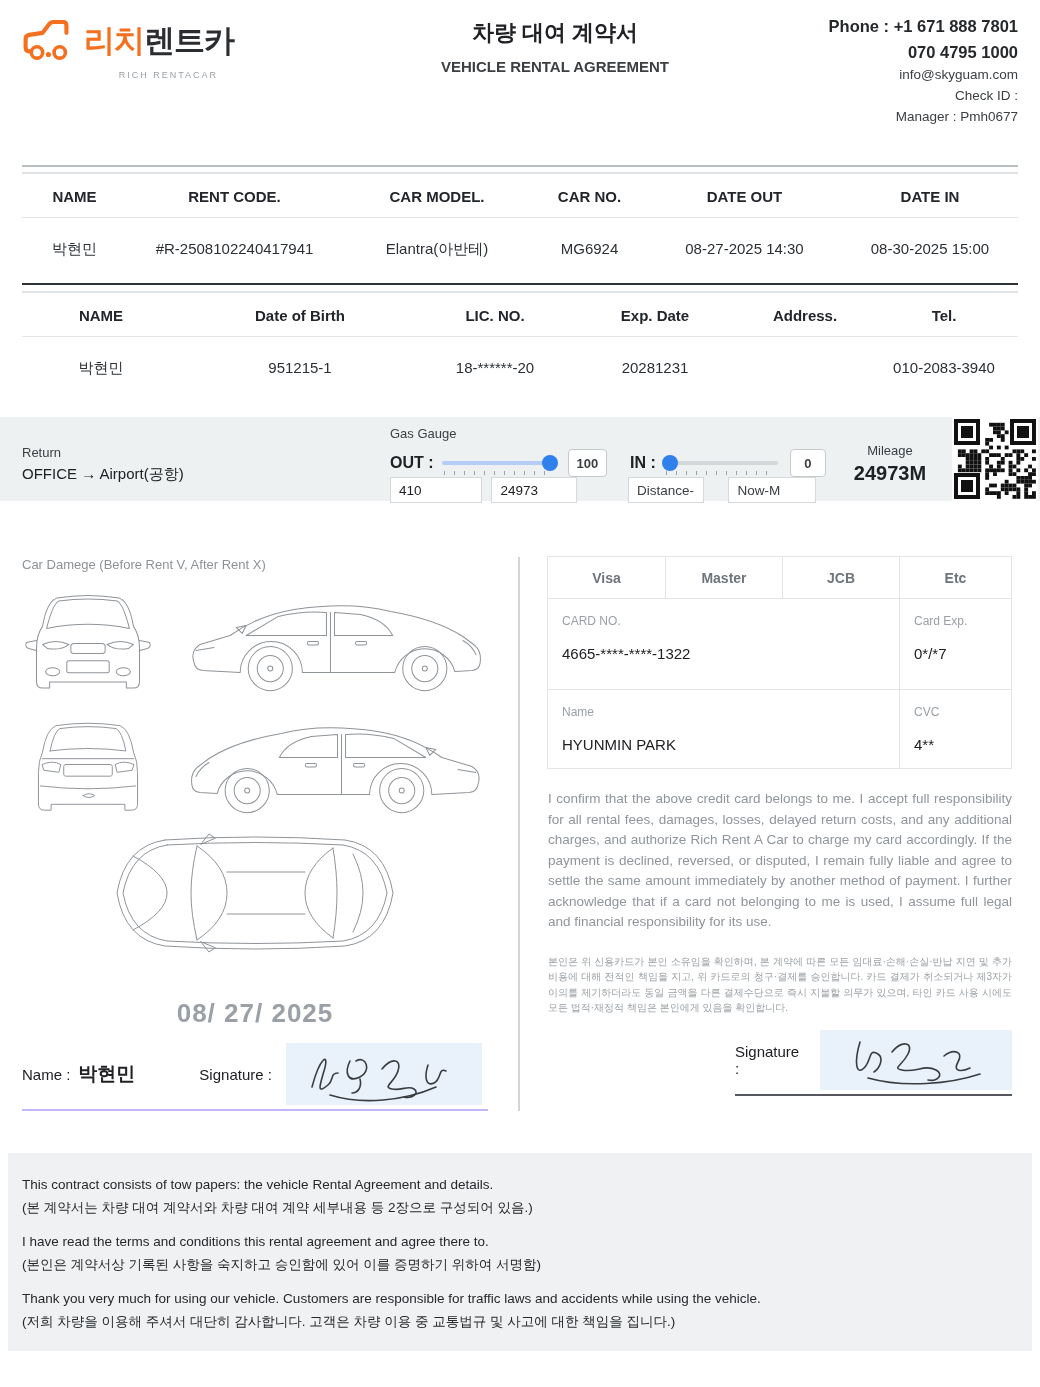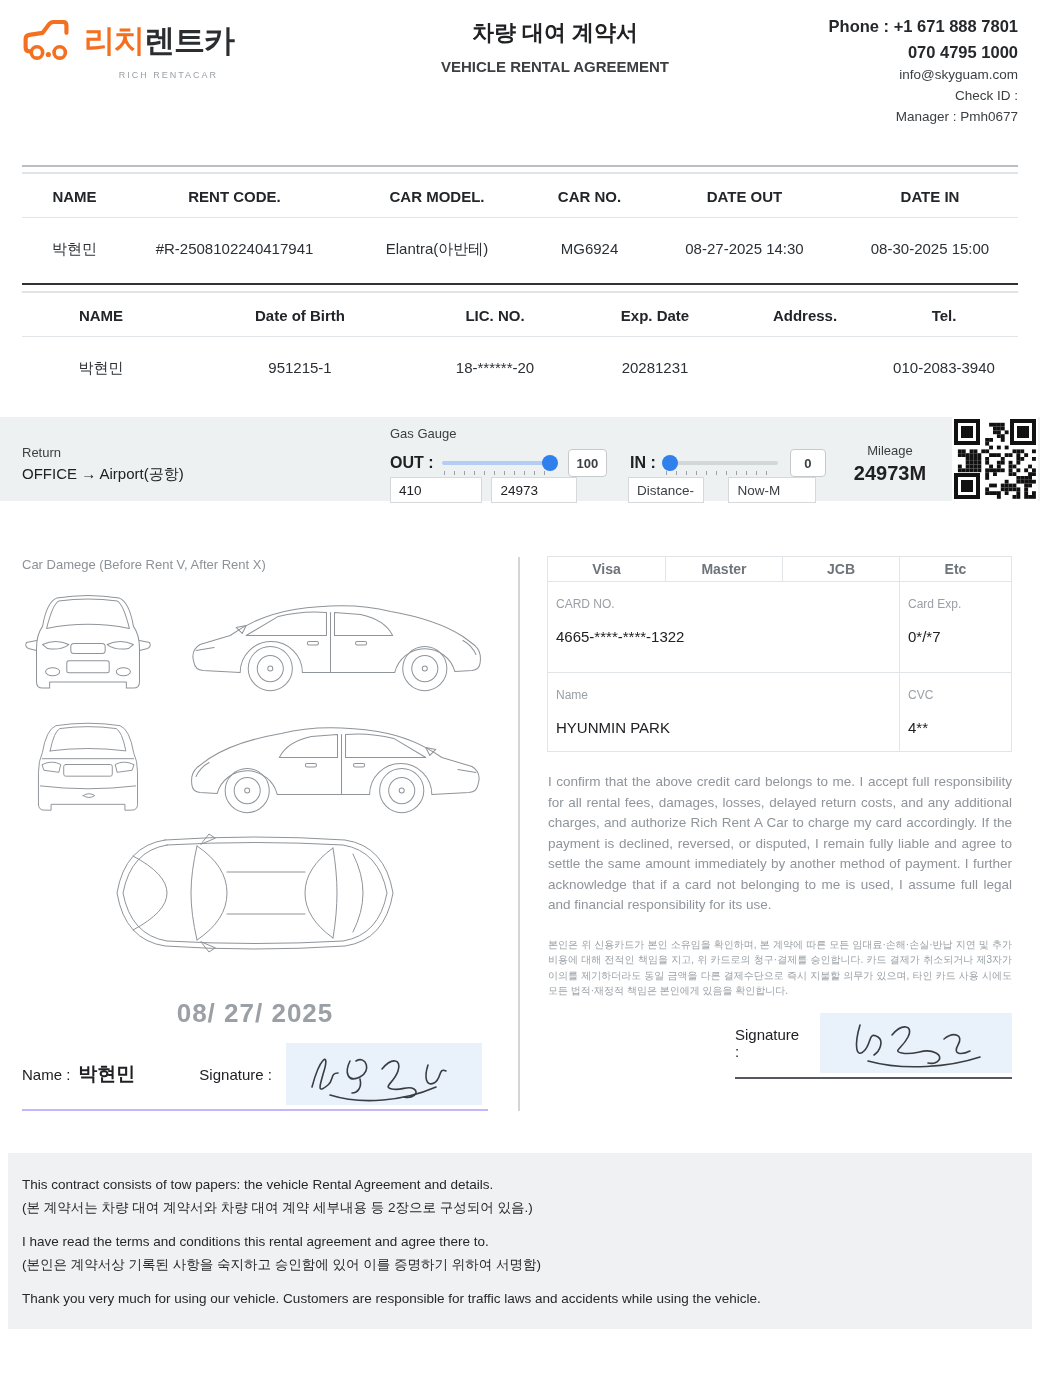--- a/index.html
+++ b/index.html
@@ -74,22 +74,22 @@
   .sign-row-left { display:flex; align-items:center; margin-top:14px; border-bottom:2px solid #c4b5fd; padding-bottom:4px; }
   .name-label { font-size:15px; color:#202124; }
   .name-value { font-size:19px; font-weight:bold; color:#202124; margin-left:8px; }
   .sig-label { font-size:15px; color:#202124; margin-left:64px; }
   .sig-box { width:196px; height:62px; background:#e9f1fb; margin-left:14px; }
   .sig-box svg { display:block; }
 
   
   .card-grid { display:grid; grid-template-columns:118px 117px 117px 112px; }
   .card-cell { border:1px solid #e2e5e8; margin-top:-1px; margin-left:-1px; background:#fff; }
-  .card-head { height:26px; display:flex; align-items:center; justify-content:center; font-size:14px; font-weight:bold; color:#6e747a; }
-  .card-body { padding:15px 8px; }
+  .card-head { height:43px; display:flex; align-items:center; justify-content:center; font-size:14px; font-weight:bold; color:#6e747a; }
+  .card-body { padding:15px 14px; }
   .card-span3 { grid-column:1 / span 3; }
   .cb-label { font-size:12px; color:#9aa0a6; }
   .cb-value { font-size:15px; color:#202124; margin-top:17px; }
   .r2 { height:92px; } .r3 { height:80px; }
 
   .confirm-en { margin-top:20px; font-size:13.5px; line-height:1.52; color:#8f959b; text-align:justify; }
   .confirm-kr { margin-top:21px; font-size:10px; line-height:1.55; color:#9aa0a5; text-align:justify; }
   .sign-row-right { display:flex; align-items:center; margin-top:14px; margin-left:187px; border-bottom:2px solid #55585c; padding-bottom:4px; }
   .sig-label-r { font-size:15px; color:#202124; }
   .sig-box-r { width:192px; height:60px; background:#e9f1fb; margin-left:14px; }
@@ -525,14 +525,15 @@
   <div class="term-pair">
     <div class="term-en">This contract consists of tow papers: the vehicle Rental Agreement and details.</div>
     <div class="term-kr">(본 계약서는 차량 대여 계약서와 차량 대여 계약 세부내용 등 2장으로 구성되어 있음.)</div>
   </div>
   <div class="term-pair">
     <div class="term-en">I have read the terms and conditions this rental agreement and agree there to.</div>
     <div class="term-kr">(본인은 계약서상 기록된 사항을 숙지하고 승인함에 있어 이를 증명하기 위하여 서명함)</div>
   </div>
   <div class="term-pair" style="margin-bottom:0">
     <div class="term-en">Thank you very much for using our vehicle. Customers are responsible for traffic laws and accidents while using the vehicle.</div>
+    <div class="term-kr">(저희 차량을 이용해 주셔서 대단히 감사합니다. 고객은 차량 이용 중 교통법규 및 사고에 대한 책임을 집니다.)</div>
   </div>
 </div>
 
 </body></html>

